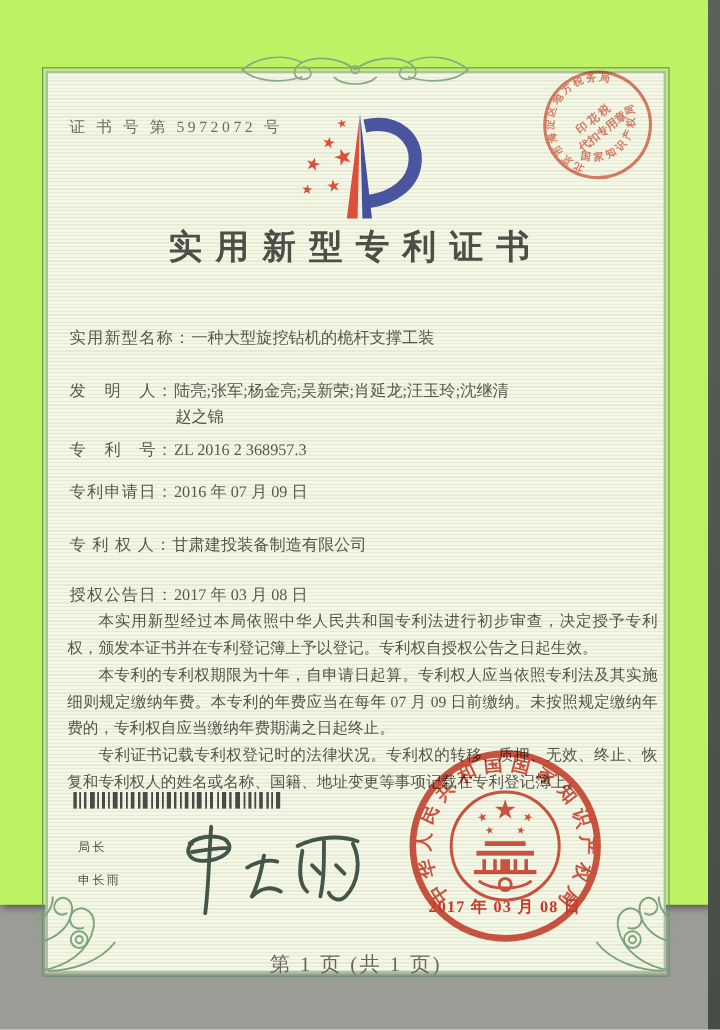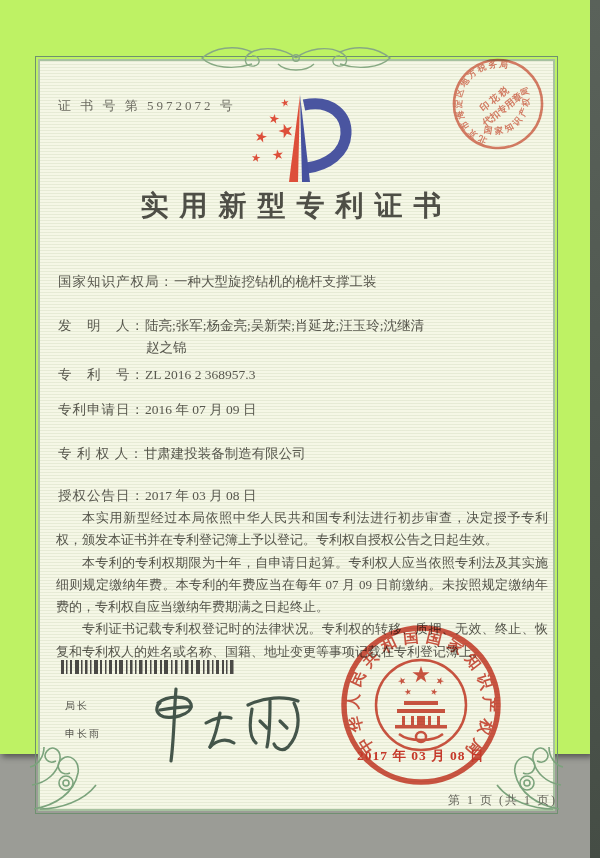--- a/index.html
+++ b/index.html
@@ -17,21 +17,21 @@
   .frow{position:absolute;left:0;white-space:nowrap;}
   .f-label{letter-spacing:1px;}
   .paras{position:absolute;left:20px;top:450px;width:492px;font-size:13px;line-height:22.3px;color:#54544a;text-align:justify;}
   .paras p{margin:0;text-indent:2em;}
   .barcode{position:absolute;left:25px;top:603px;}
   .sig-title{position:absolute;left:29px;top:642px;font-size:10px;color:#4f4f47;letter-spacing:2px;}
   .sig-name{position:absolute;left:29px;top:670px;font-size:10px;color:#4f4f47;letter-spacing:2px;}
   .signature{position:absolute;left:100px;top:622px;}
   .seal{position:absolute;left:295px;top:560px;mix-blend-mode:multiply;opacity:.9;}
   .seal-date{position:absolute;left:321px;top:690px;font-size:13.5px;font-weight:700;color:#c5392a;letter-spacing:1px;white-space:nowrap;}
-  .footer{position:absolute;left:0;top:735px;width:100%;text-align:right;font-size:12px;color:#66665c;letter-spacing:2px;}
+  .footer{position:absolute;left:0;top:735px;width:100%;text-align:center;font-size:17px;color:#66665c;letter-spacing:2px;}
   .tax-stamp{position:absolute;left:448px;top:54px;transform:rotate(-38deg);mix-blend-mode:multiply;opacity:.85;}
   .orn{position:absolute;pointer-events:none;}
   .orn-top{left:158px;top:-17px;}
   .orn-bl{left:-10px;top:668px;}
   .orn-br{left:436px;top:668px;transform:scaleX(-1);}
 </style>
 </head>
 <body>
 
 <div class="stage">
@@ -87,21 +87,21 @@
           <use href="#star" transform="translate(17,48) scale(6) rotate(14)"></use>
           <use href="#star" transform="translate(34,66) scale(5.5) rotate(-10)"></use>
           <use href="#star" transform="translate(12,69) scale(4.5) rotate(8)"></use>
         </g>
       </svg>
 
       <div class="title">实用新型专利证书</div>
 
       <div class="fields">
         <div class="frow" style="top:0px;">
-          <span class="f-label">国家知识产权局：</span><span>一种大型旋挖钻机的桅杆支撑工装</span>
+          <span class="f-label">实用新型名称：</span><span>一种大型旋挖钻机的桅杆支撑工装</span>
         </div>
         <div class="frow" style="top:44px;">
           <span class="f-label">发　明　人：</span><span>陆亮;张军;杨金亮;吴新荣;肖延龙;汪玉玲;沈继清</span>
         </div>
         <div class="frow" style="top:66px;left:88px;font-family:Liberation Mono, monospace;">
           <span>赵之锦</span>
         </div>
         <div class="frow" style="top:93px;">
           <span class="f-label">专　利　号：</span><span>ZL 2016 2 368957.3</span>
         </div>

